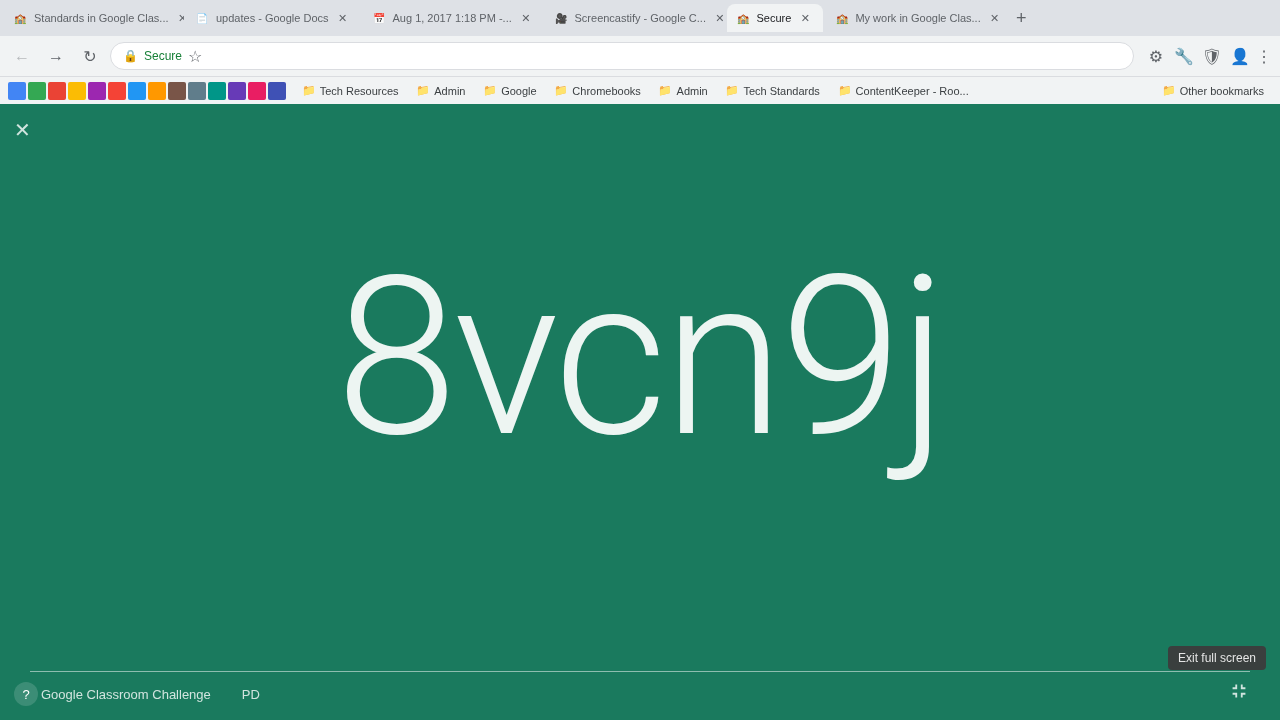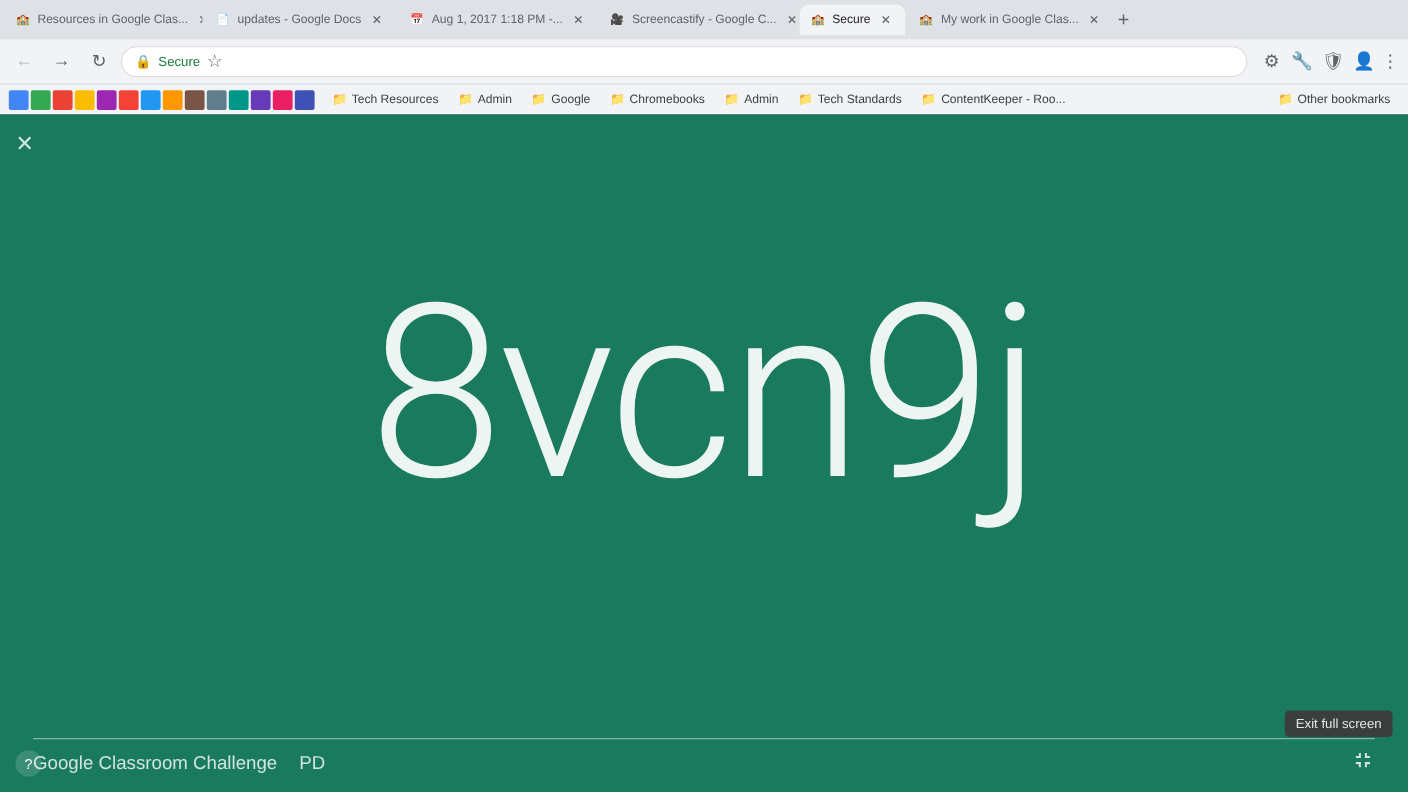--- a/index.html
+++ b/index.html
@@ -168,21 +168,22 @@
       justify-content: space-between;
       padding: 8px 30px 12px;
     }
     .bottom-labels {
       display: flex;
       align-items: center;
       gap: 20px;
     }
     .bottom-label {
       color: rgba(255,255,255,0.8);
-      font-size: 17px;
+      font-size: 13px;
+      margin-left: 11px;
     }
     .bottom-right {
       display: flex;
       align-items: center;
       gap: 8px;
     }
     .fullscreen-btn {
       color: rgba(255,255,255,0.8);
       font-size: 22px;
       cursor: pointer;
@@ -222,21 +223,21 @@
 <body>
 
 <div style="position: relative;">
 
   <div class="browser-chrome">
 
     <div class="tab-bar">
 
       <div class="tab">
         <span class="tab-favicon">🏫</span>
-        <span>Resources in Google Clas...</span>
+        <span>Standards in Google Clas...</span>
         <span class="tab-close">✕</span>
       </div>
 
       <div class="tab">
         <span class="tab-favicon" style="color:#4285f4;">📄</span>
         <span>updates - Google Docs</span>
         <span class="tab-close">✕</span>
       </div>
 
       <div class="tab">

